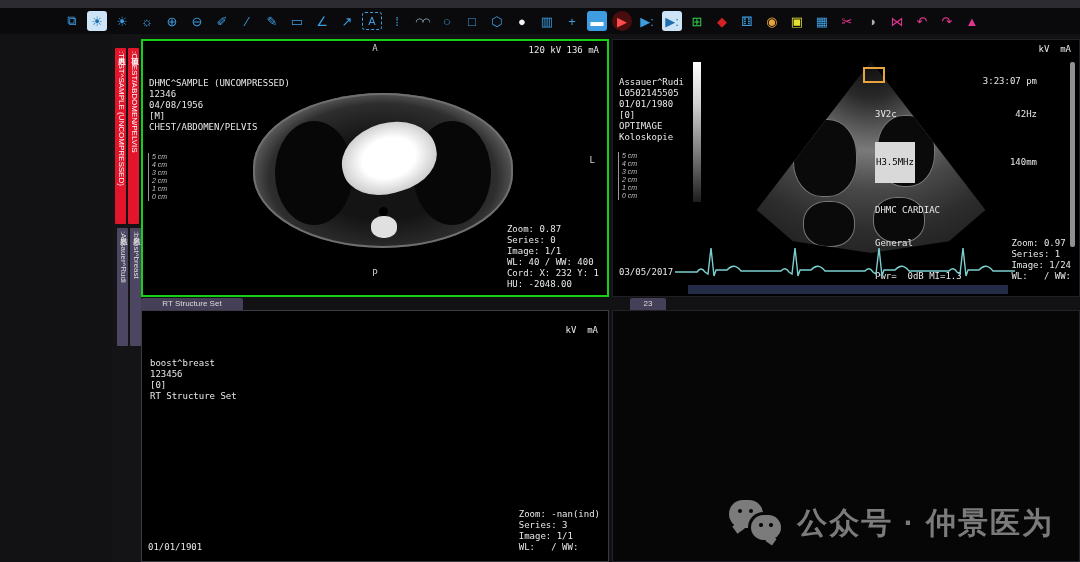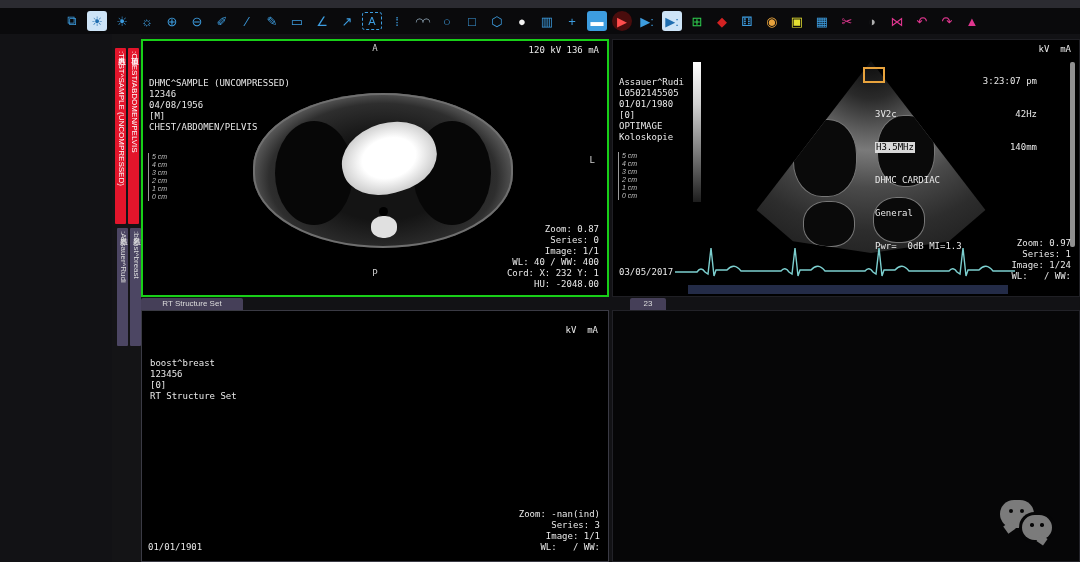--- a/index.html
+++ b/index.html
@@ -43,21 +43,21 @@
   .rt{left:0;top:276px;width:468px;height:252px;border:1px solid #3a3a44;}
   .empty{left:471px;top:276px;width:468px;height:252px;border:1px solid #222228;background:#060607;}
   .htab{position:absolute;top:264px;height:12px;background:#453f58;color:#ddd;font-size:8px;
         line-height:12px;text-align:center;border-radius:2px 2px 0 0;padding:0 6px;cursor:pointer;}
   .htab.rt-tab{left:0;min-width:90px;}
   .htab.t23{left:489px;min-width:24px;}
   
   .mono{font-family:"DejaVu Sans Mono",monospace;font-size:9px;line-height:11px;color:#e8e8e8;white-space:pre;}
   .ovl{position:absolute;}
   .tl{top:4px;left:6px;} .tr{top:4px;right:8px;text-align:right;}
-  .bl{bottom:5px;left:6px;} .br{bottom:5px;right:8px;text-align:right;}
+  .bl{bottom:5px;left:6px;} .br{bottom:5px;right:8px;text-align:left;}
   .orient{position:absolute;color:#cfcfcf;}
   .orient.a{top:2px;left:50%;transform:translateX(-50%);}
   .orient.l{right:12px;top:45%;}
   .orient.p{bottom:16px;left:50%;transform:translateX(-50%);}
   .ruler{position:absolute;left:5px;top:112px;border-left:1px solid #9a9a9a;padding-left:3px;}
   .rul{font-size:7px;line-height:8px;color:#c0c0c0;font-style:italic;}
   
   .ct-body{position:absolute;left:110px;top:52px;width:260px;height:155px;border-radius:50%/48%;
            background:radial-gradient(ellipse at 50% 55%,#141414 35%,#2e2e2e 62%,#8c8c8c 84%,#a8a8a8 88%,#222 96%);
            box-shadow:inset 0 0 0 2px #6f6f6f;}
@@ -78,21 +78,21 @@
   .us-ch.ra{left:132px;top:136px;width:50px;height:44px;}
   .us-marker{position:absolute;left:250px;top:27px;width:18px;height:12px;border:2px solid #e8a33d;}
   .grad-bar{position:absolute;left:80px;top:22px;width:8px;height:140px;
             background:linear-gradient(#ffffff,#d0d0d0 30%,#7a7a7a 65%,#1d1d1d);}
   .us-scroll{position:absolute;right:4px;top:22px;width:5px;height:185px;background:#8f8f8f;border-radius:2px;}
   .us-bar{position:absolute;left:75px;bottom:2px;width:320px;height:9px;background:#232b47;}
   .ecg{position:absolute;left:62px;bottom:12px;}
   
   .machine{position:absolute;top:14px;right:42px;width:162px;}
   .mrow{display:flex;justify-content:space-between;align-items:center;}
-  .hl{background:#d9d9d9;color:#000;padding:0 1px;}
+  .hl{background:#d9d9d9;color:#000;padding:15px 1px;}
   .m-time{text-align:right;}
   .m-gap{height:11px;}
   
   .watermark{position:absolute;right:25px;bottom:15px;display:flex;align-items:center;gap:14px;}
   .wm-text{font-size:30px;font-weight:bold;color:#7b7b7b;letter-spacing:2px;}
   .wx{position:relative;width:54px;height:46px;}
   .wx .b1{position:absolute;left:0;top:0;width:34px;height:28px;background:#7b7b7b;border-radius:16px;
           }
   .wx .b1::after{content:"";position:absolute;left:5px;bottom:-4px;width:9px;height:9px;background:#7b7b7b;
           transform:rotate(55deg);}
@@ -266,17 +266,18 @@
         <div class="wx">
           <div class="b1">
               <span class="eye e1"></span>
               <span class="eye e2"></span>
             </div>
           <div class="b2">
               <span class="eye e1"></span>
               <span class="eye e2"></span>
             </div>
         </div>
+        <div class="wm-text">公众号 · 仲景医为</div>
       </div>
     </div>
 
   </div>
 </div>
 
 </body></html>

